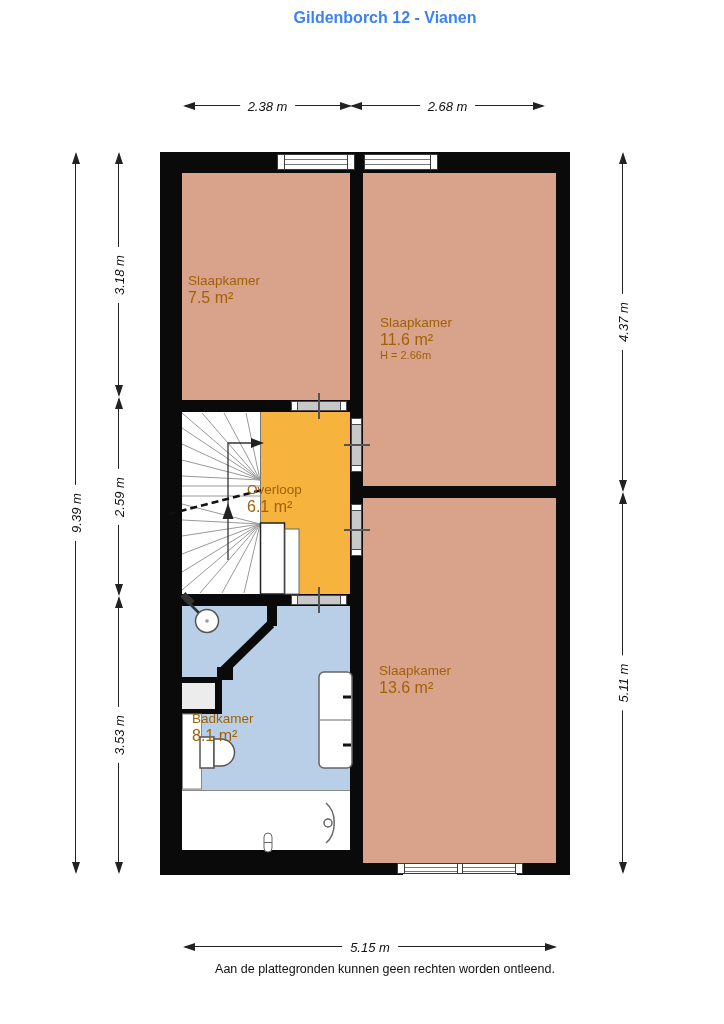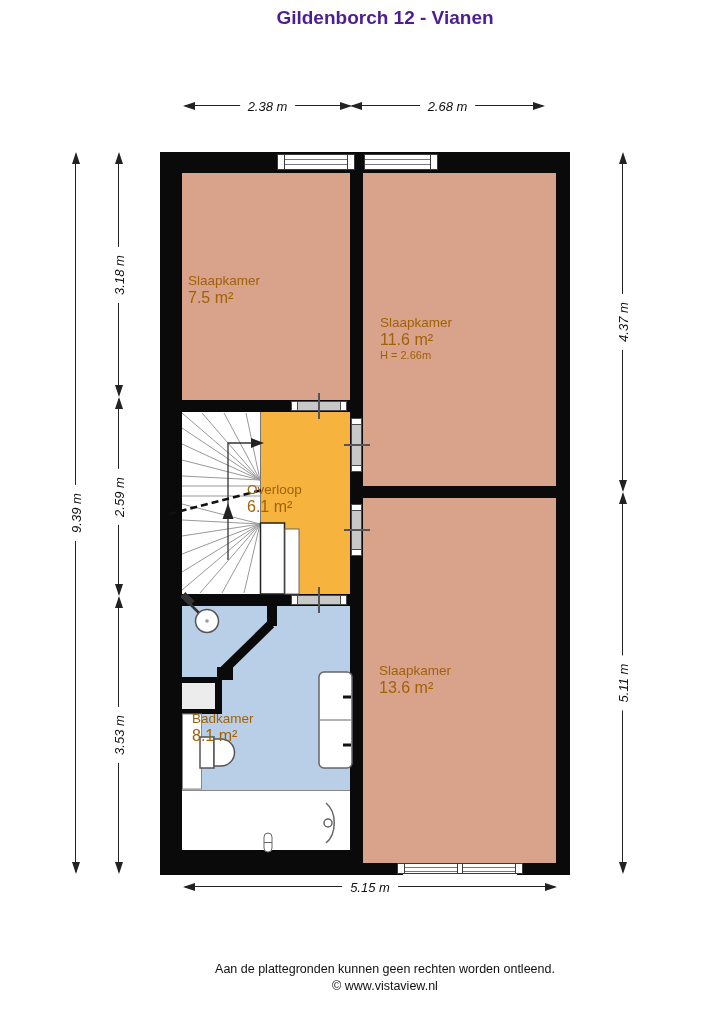--- a/index.html
+++ b/index.html
@@ -1,20 +1,20 @@
 <!DOCTYPE html>
 <html style="--c-bedroom: #d8a28b; --c-landing: #f6b43e; --c-bathroom: #b9cfe8; --c-wall: #0a0a0a;"><head>
 <meta charset="utf-8">
 <style>
   html,body{margin:0;padding:0;background:#fff;}
   body{width:724px;height:1024px;position:relative;overflow:hidden;
        font-family:"Liberation Sans",sans-serif;color:#1a1a1a;}
   
   .title{position:absolute;left:0;right:0;top:6px;text-align:center;padding-left:46px;
-         font-weight:bold;font-size:19px;line-height:24px;color:#4c1d95;}
+         font-weight:bold;font-size:16px;line-height:24px;color:#3b82f6;}
   .footer{position:absolute;left:0;right:0;top:961px;text-align:center;padding-left:46px;
           font-size:12.5px;line-height:16.5px;color:#111;}
   
   .dim{position:absolute;font-style:italic;}
   .dim i{position:absolute;display:block;}
   .dim-h{height:13px;}
   .dim-h .line{top:6px;left:2px;right:2px;height:1px;background:#222;}
   .dim-h .ah-w{left:0;top:2.5px;width:0;height:0;border-top:4px solid transparent;border-bottom:4px solid transparent;border-right:12px solid #222;}
   .dim-h .ah-e{right:0;top:2.5px;width:0;height:0;border-top:4px solid transparent;border-bottom:4px solid transparent;border-left:12px solid #222;}
   .dim-v{width:13px;}
@@ -97,21 +97,21 @@
     <i class="ah-s"></i>
     <span class="lbl">4.37 m</span>
   </div>
   <div class="dim dim-v" style="left:616px;top:492px;height:382px">
     <i class="line"></i>
     <i class="ah-n"></i>
     <i class="ah-s"></i>
     <span class="lbl">5.11 m</span>
   </div>
 
-  <div class="dim dim-h" style="left:183px;top:880px;width:374px">
+  <div class="dim dim-h" style="left:183px;top:940px;width:374px">
     <i class="line"></i>
     <i class="ah-w"></i>
     <i class="ah-e"></i>
     <span class="lbl">5.15 m</span>
   </div>
 
   <div class="plan">
 
     <div class="room" style="left:22px;top:21px;width:168px;height:227px;background:var(--c-bedroom,#d8a28b)"></div>
     <div class="room" style="left:203px;top:21px;width:193px;height:313px;background:var(--c-bedroom,#d8a28b)"></div>
@@ -255,16 +255,15 @@
     <div>Badkamer</div>
     <div class="area">8.1 m²</div>
   </div>
   <div class="rlbl" style="left:379px;top:662px;width:160px">
     <div>Slaapkamer</div>
     <div class="area">13.6 m²</div>
   </div>
 
   <div class="footer">
     <div>Aan de plattegronden kunnen geen rechten worden ontleend.</div>
-    <div>© www.vistaview.nl</div>
   </div>
 
 </div>
 
 </body></html>

